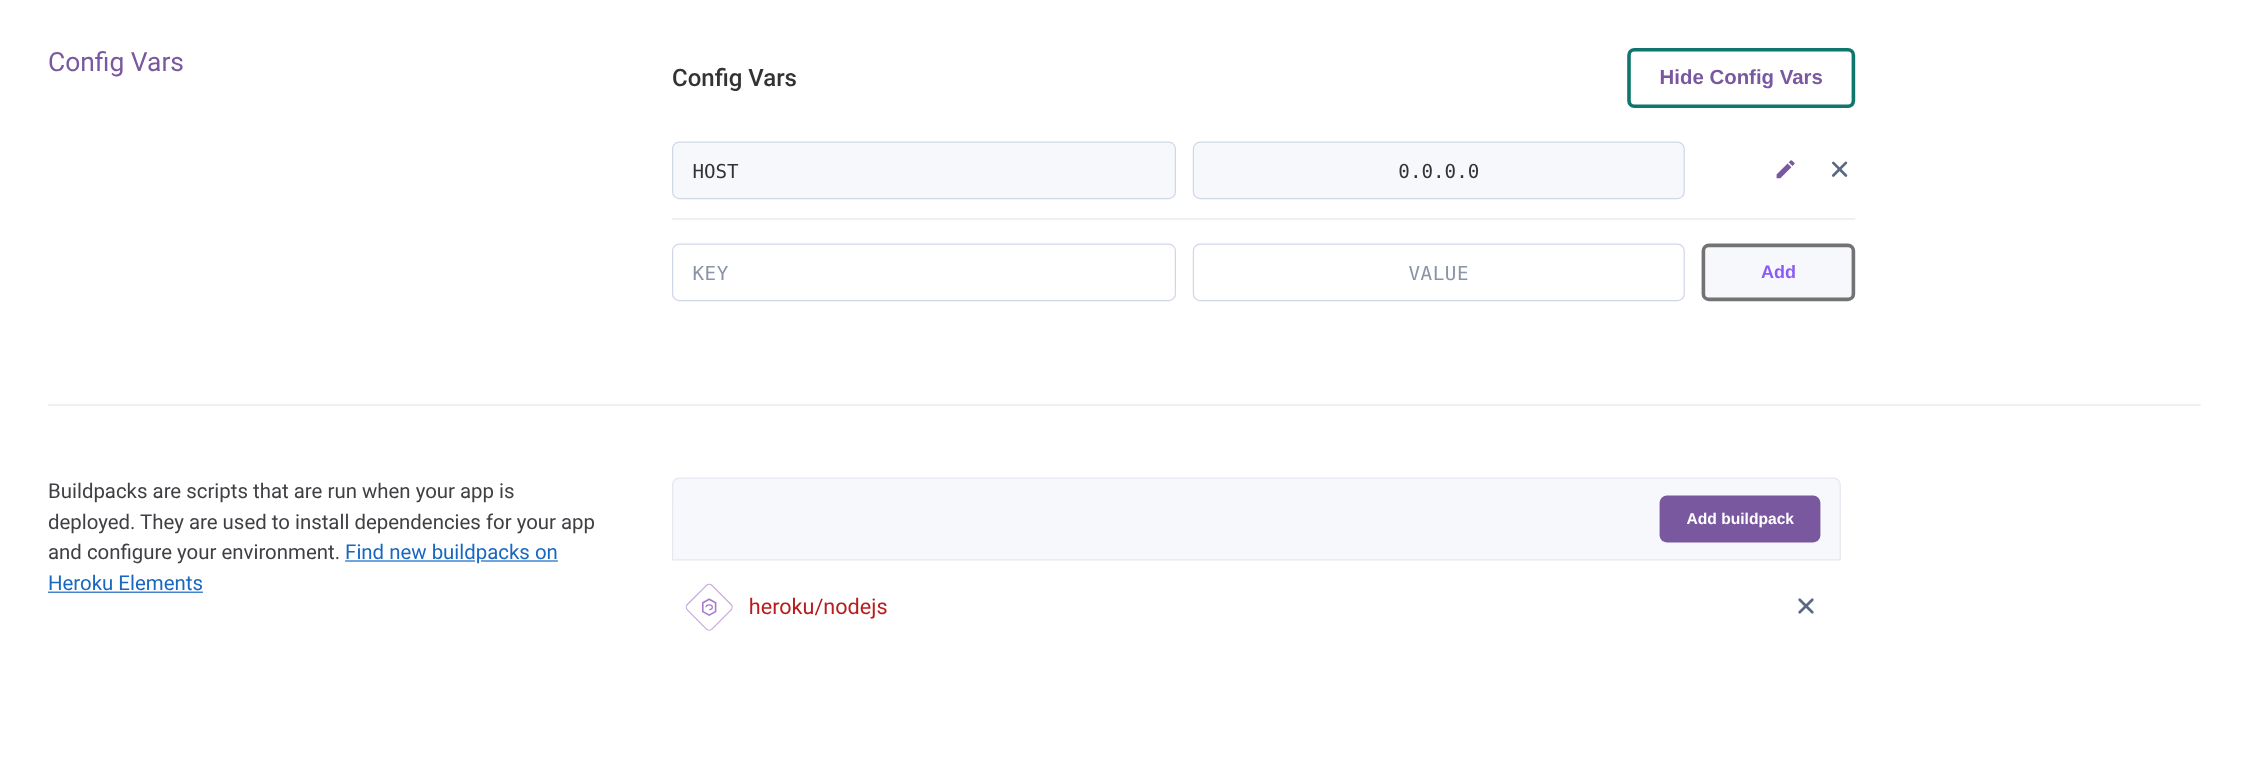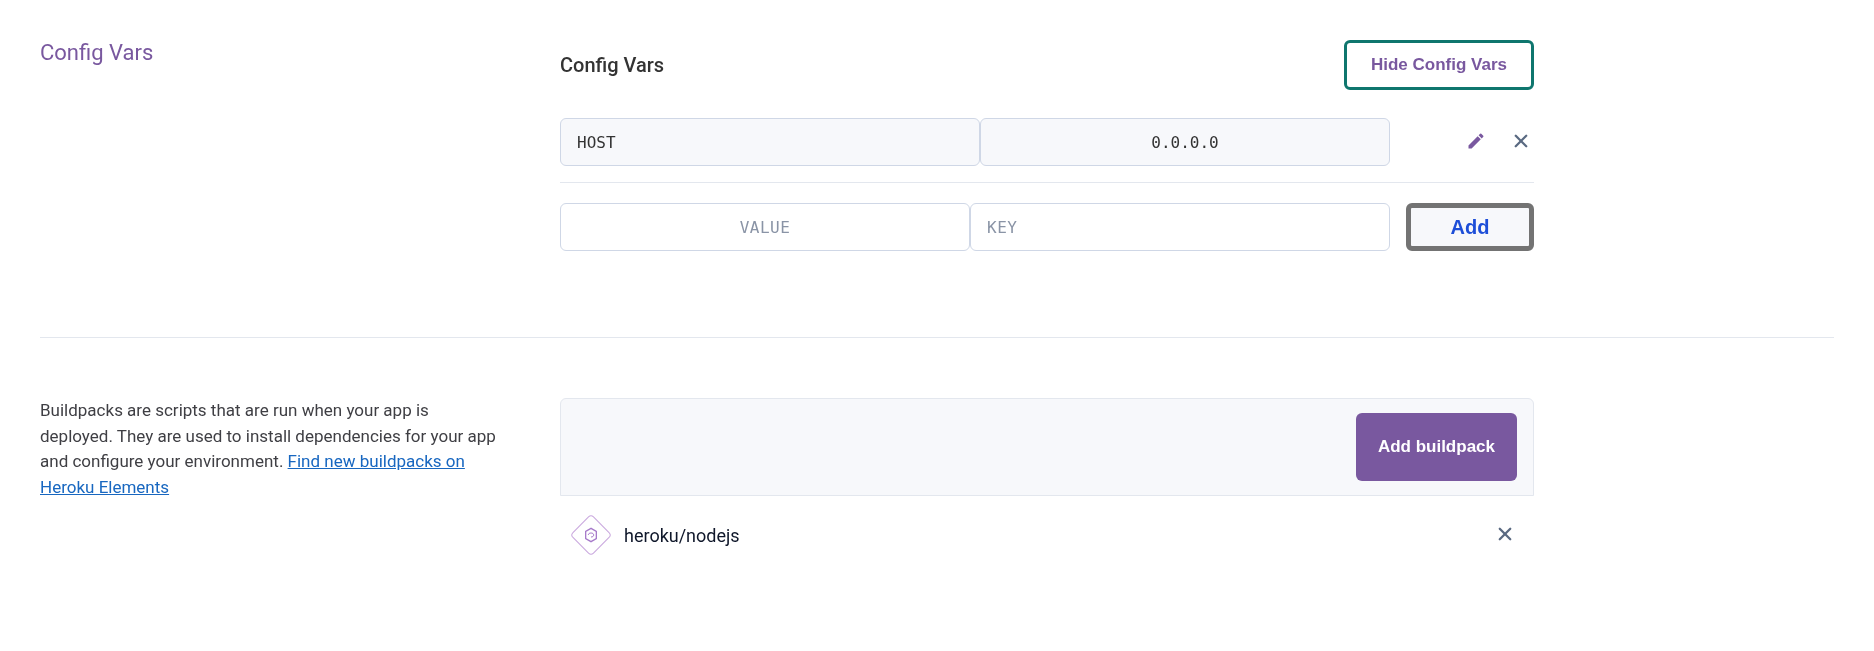--- a/index.html
+++ b/index.html
@@ -55,20 +55,21 @@
     color: #79589F;
     font-size: 17px;
     font-weight: 600;
     padding: 12px 24px;
     border-radius: 6px;
     cursor: pointer;
   }
   .cv-row {
     display: flex;
     align-items: center;
+    gap: 14px;
     margin-bottom: 16px;
   }
   .cv-input {
     height: 48px;
     border: 1px solid #CFD7E6;
     border-radius: 6px;
     padding: 0 16px;
     font-size: 16px;
     color: #333;
   }
@@ -91,24 +92,24 @@
     align-items: center;
     justify-content: center;
     color: #79589F;
   }
   .icon-btn.gray { color: #596981; }
   .btn-add {
     margin-left: auto;
     height: 48px;
     width: 128px;
     background: #F7F8FB;
-    border: 5px solid #737373;
-    border-radius: 6px;
-    color: #1d4ed8;
-    font-size: 20px;
+    border: 3px solid #737373;
+    border-radius: 6px;
+    color: #8b5cf6;
+    font-size: 15px;
     font-weight: 600;
     cursor: pointer;
   }
   .divider-row {
     border-top: 1px solid #E3E7EE;
     margin: 14px 0 20px 0;
   }
   .big-divider {
     border-top: 1px solid #E3E7EE;
     margin: 70px 40px 60px 40px;
@@ -119,23 +120,23 @@
     border-radius: 6px 6px 0 0;
     display: flex;
     justify-content: flex-end;
     padding: 14px 16px;
     margin-bottom: 0;
   }
   .btn-primary {
     background: #79589F;
     color: #fff;
     border: none;
-    font-size: 17px;
+    font-size: 13px;
     font-weight: 600;
-    padding: 24px 22px;
+    padding: 12px 22px;
     border-radius: 6px;
     cursor: pointer;
   }
   .bp-row {
     display: flex;
     align-items: center;
     padding: 24px 16px 0 16px;
     gap: 18px;
   }
   .bp-icon-box {
@@ -147,21 +148,21 @@
     align-items: center;
     justify-content: center;
     transform: rotate(45deg);
   }
   .bp-icon-box > span {
     transform: rotate(-45deg);
     display: inline-flex;
   }
   .bp-name {
     font-size: 18px;
-    color: #0f172a;
+    color: #b91c1c;
   }
   .bp-remove {
     margin-left: auto;
   }
 </style>
 </head>
 <body>
 
 <div class="section">
   <div class="section-left">
@@ -191,22 +192,22 @@
                 <line x1="19" y1="5" x2="5" y2="19"></line>
               </svg>
           </span>
         </button>
       </div>
     </div>
 
     <div class="divider-row"></div>
 
     <div class="cv-row">
+      <input class="cv-input key" placeholder="KEY" style="">
       <input class="cv-input value" placeholder="VALUE" style="">
-      <input class="cv-input key" placeholder="KEY" style="">
       <button class="btn-add">Add</button>
     </div>
   </div>
 </div>
 
 <div class="big-divider"></div>
 
 <div class="section">
   <div class="section-left">
     <p class="section-desc">

